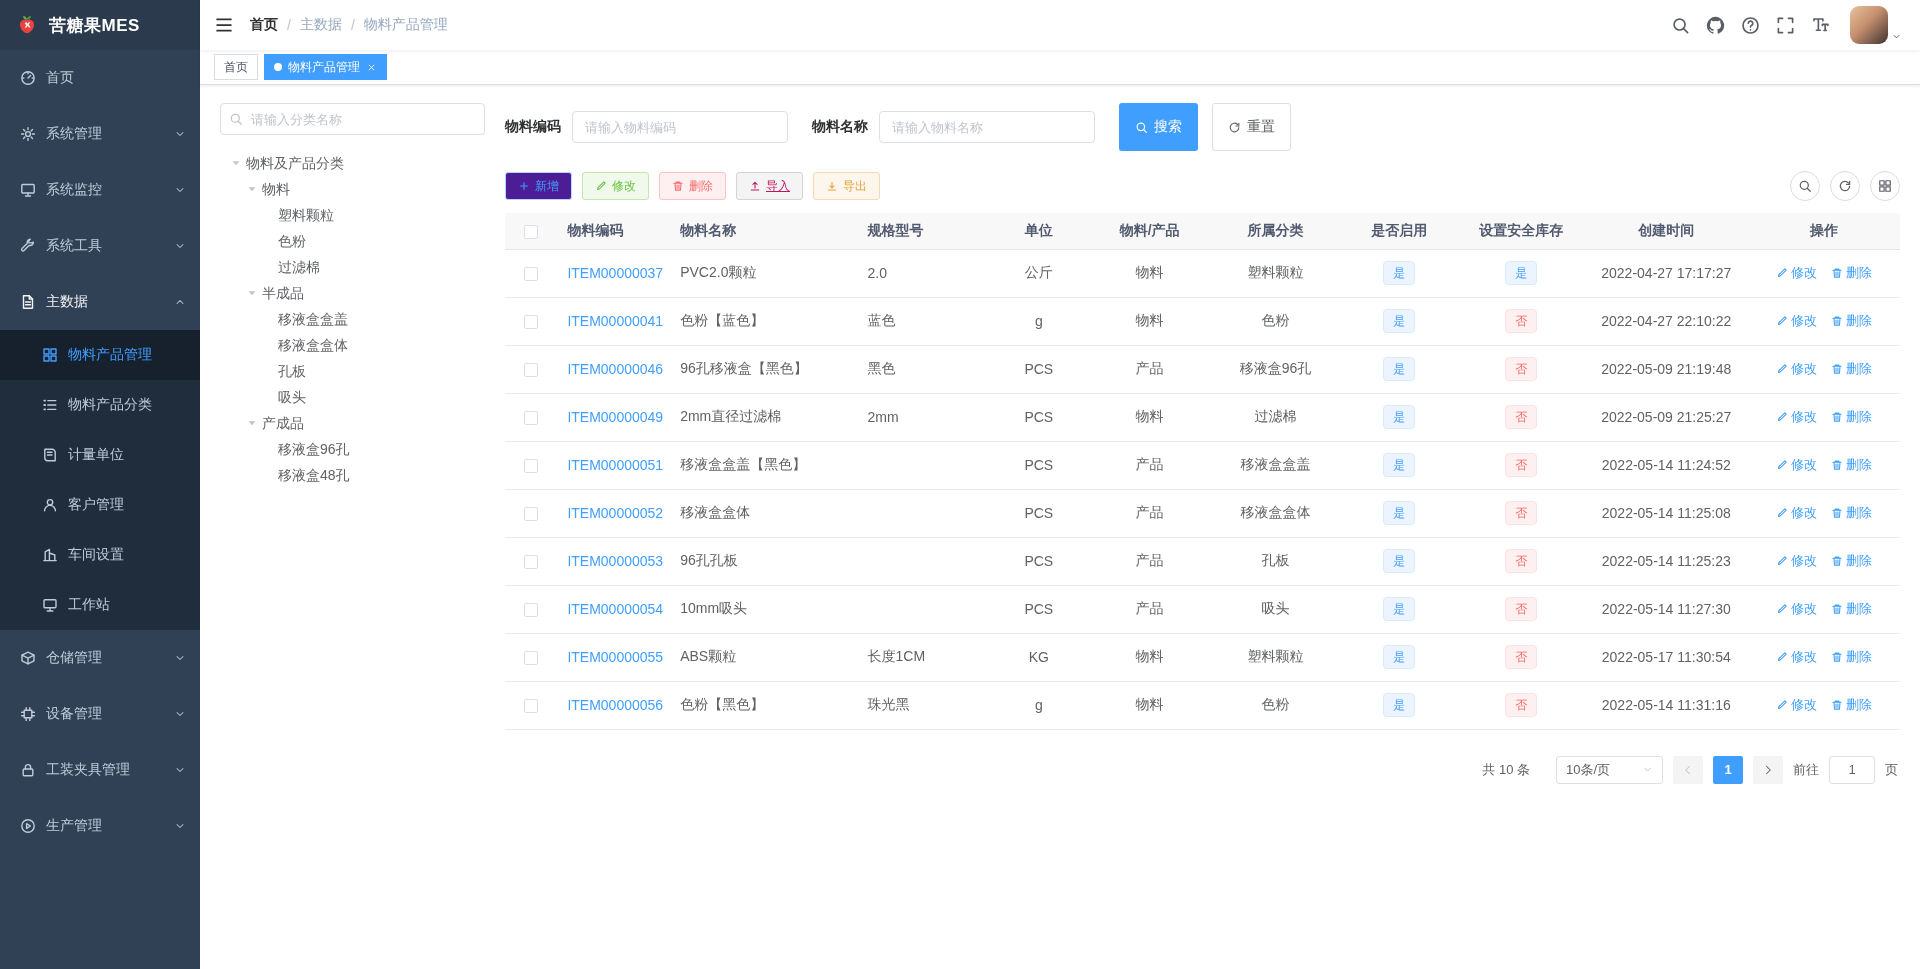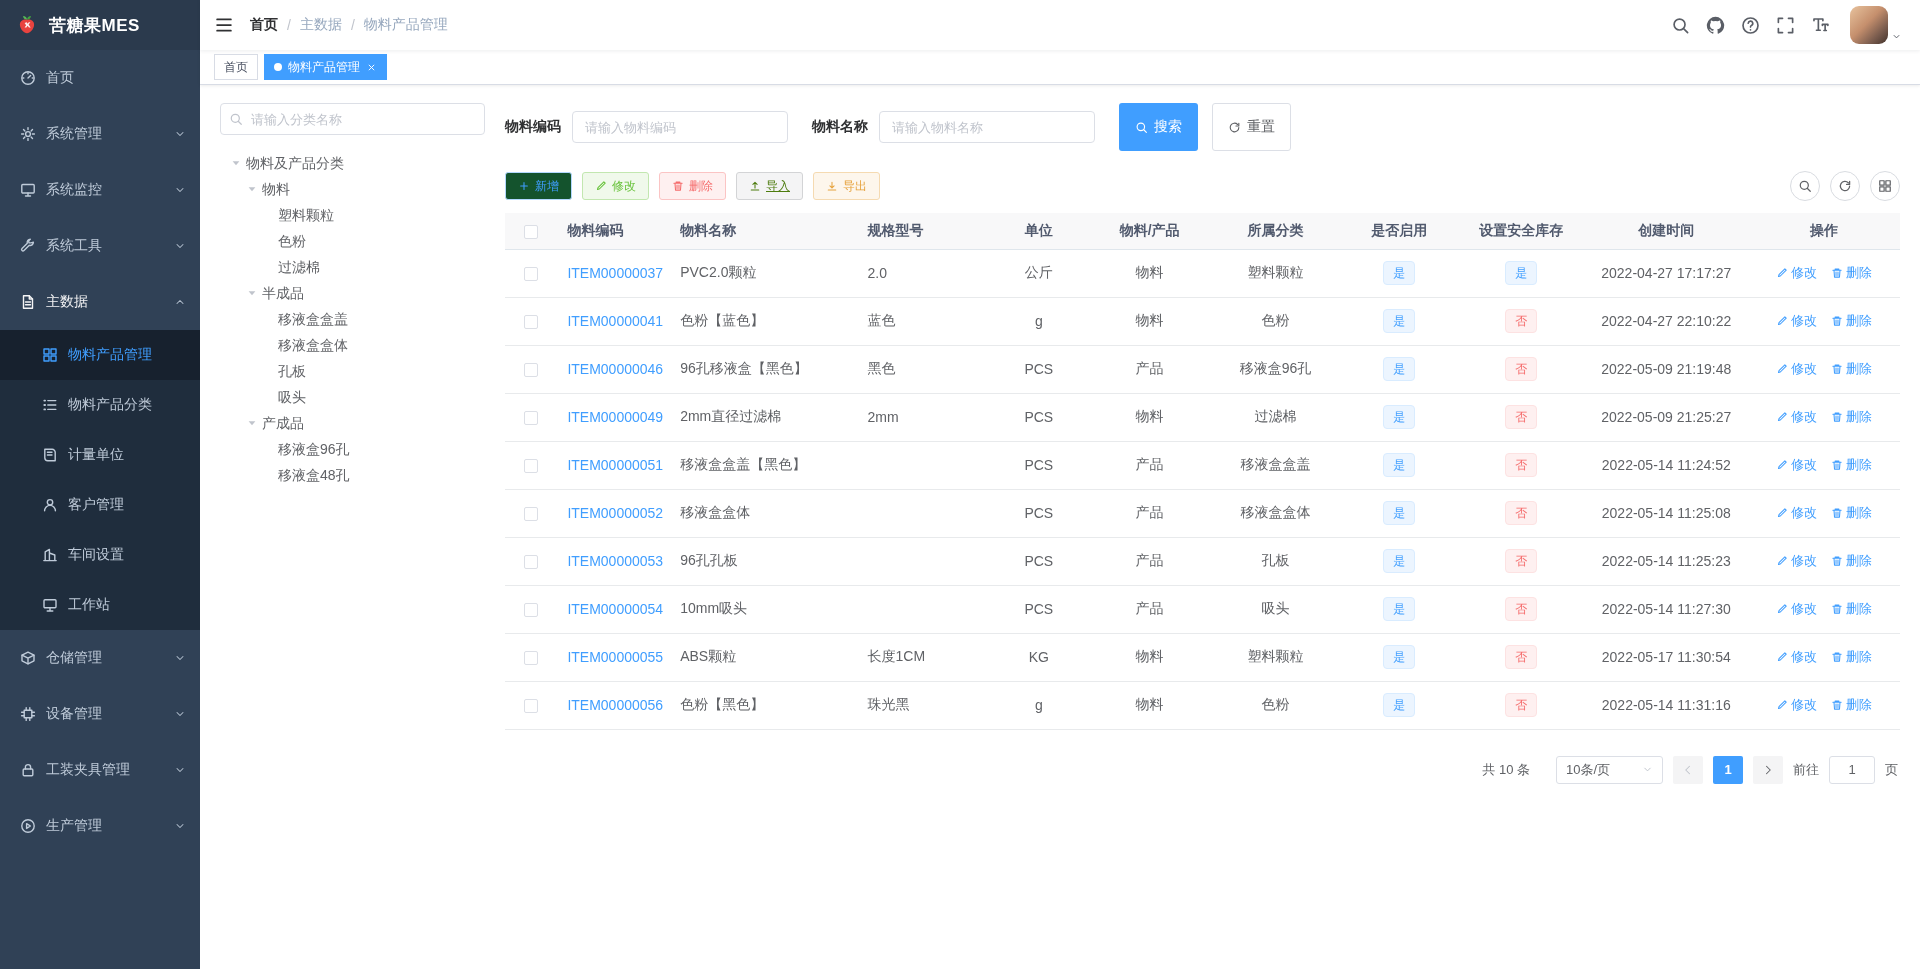--- a/index.html
+++ b/index.html
@@ -75,24 +75,24 @@
     align-items:center; gap:6px; cursor:pointer; border:1px solid transparent; font-family:inherit; }
   .btn .icon { width:13px; height:13px; }
   .btn-primary { background:#409eff; color:#fff; margin-right:14px; }
   .btn-default { background:#fff; border-color:#dcdfe6; color:#606266; }
 
   
   .toolbar { display:flex; align-items:center; margin-bottom:12px; }
   .btn-mini { height:28px; padding:0 12px; font-size:12px; border-radius:3px; display:inline-flex;
     align-items:center; gap:5px; margin-right:10px; border:1px solid; cursor:pointer; font-family:inherit; }
   .btn-mini .icon { width:12px; height:12px; }
-  .plain-primary { background:#14532d; border-color:#b3d8ff; color:#409eff; }
+  .plain-primary { background:#4c1d95; border-color:#b3d8ff; color:#409eff; }
   .plain-success { background:#f0f9eb; border-color:#c2e7b0; color:#67c23a; }
   .plain-danger  { background:#fef0f0; border-color:#fbc4c4; color:#f56c6c; }
-  .plain-info    { background:#f4f4f5; border-color:#d3d4d6; color:#4d7c0f;text-decoration:underline; }
+  .plain-info    { background:#f4f4f5; border-color:#d3d4d6; color:#be185d;text-decoration:underline; }
   .plain-warning { background:#fdf6ec; border-color:#f5dab1; color:#e6a23c; }
   .toolbar-right { margin-left:auto; display:flex; gap:10px; }
   .circle-btn { width:30px; height:30px; border-radius:50%; border:1px solid #d9dce1; background:#fff;
     display:inline-flex; align-items:center; justify-content:center; color:#606266; cursor:pointer; }
   .circle-btn .icon { width:14px; height:14px; }
 
   
   .data-table { width:100%; border-collapse:collapse; table-layout:fixed; font-size:14px; color:#606266; }
   .data-table thead th { background:#f8f8f9; color:#515a6e; font-weight:700; height:36px;
     border-bottom:1px solid #dfe6ec; font-size:14px; white-space:nowrap; overflow:hidden; }

